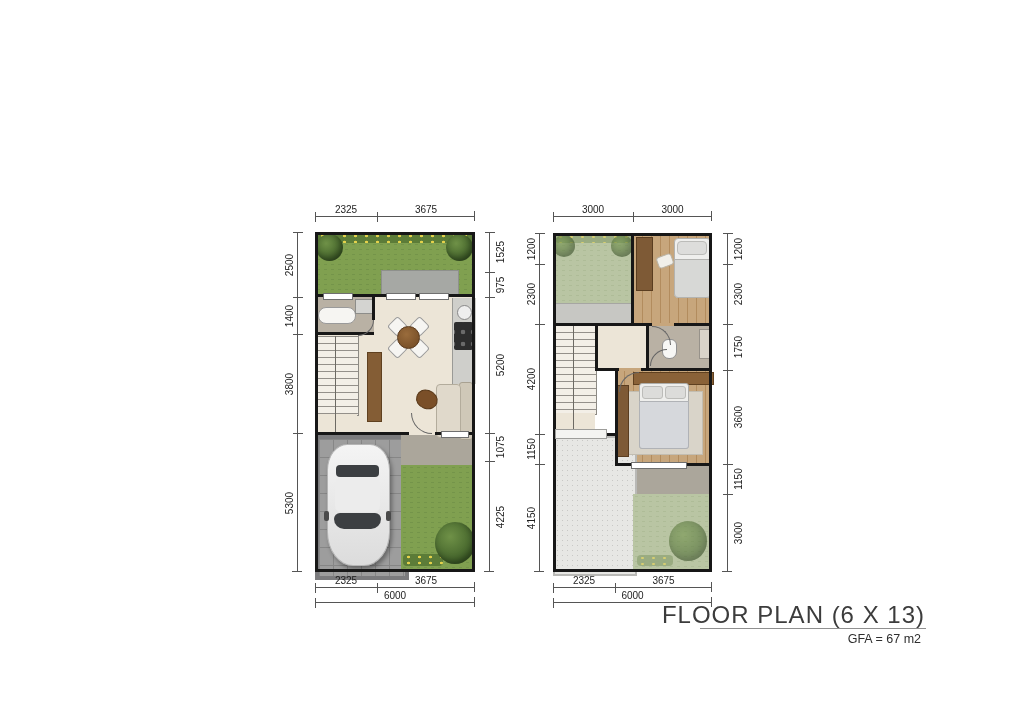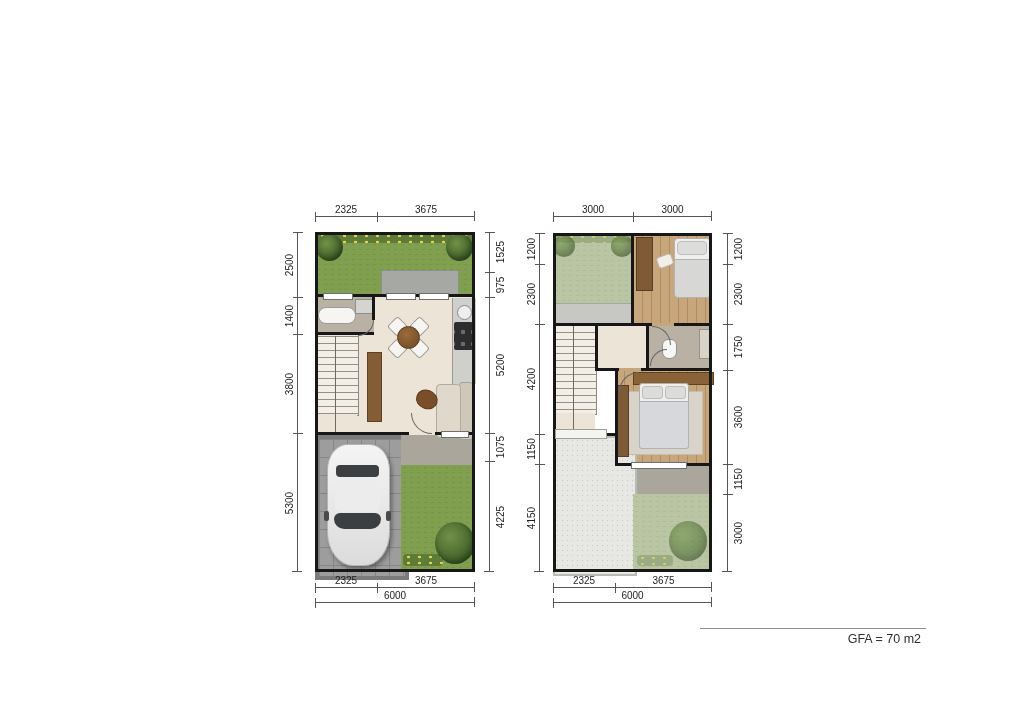--- a/index.html
+++ b/index.html
@@ -292,16 +292,17 @@
       <div class="seg" style="width: 97px;">
         <span class="lab">3675</span>
       </div>
     </div>
   <div class="dim dim-h" style="left:553px;top:602px;width:159px;">
       <div class="seg" style="width: 159px;">
         <span class="lab">6000</span>
       </div>
     </div>
 
+  <div class="title">FLOOR PLAN (6 X 13)</div>
   <div class="title-rule"></div>
-  <div class="gfa">GFA = 70 m2</div>
+  <div class="gfa">GFA = 67 m2</div>
 
 </div>
 
 </body></html>

